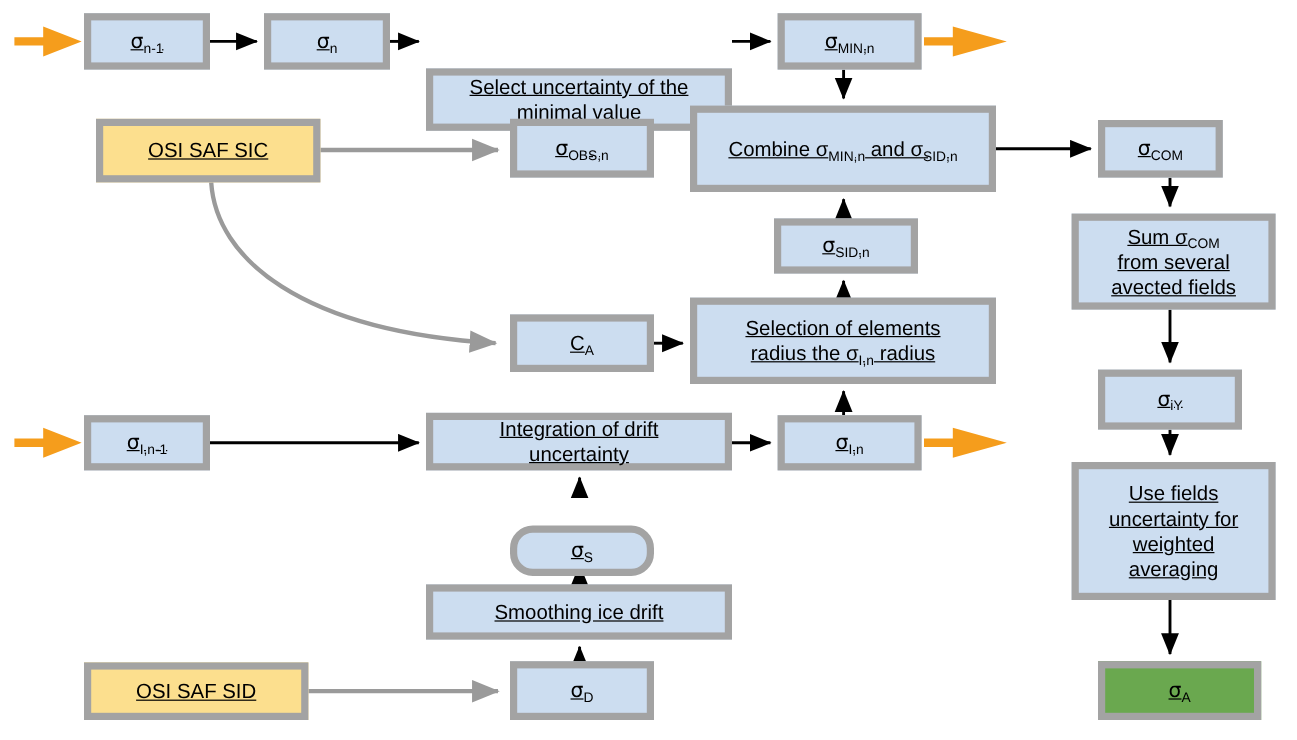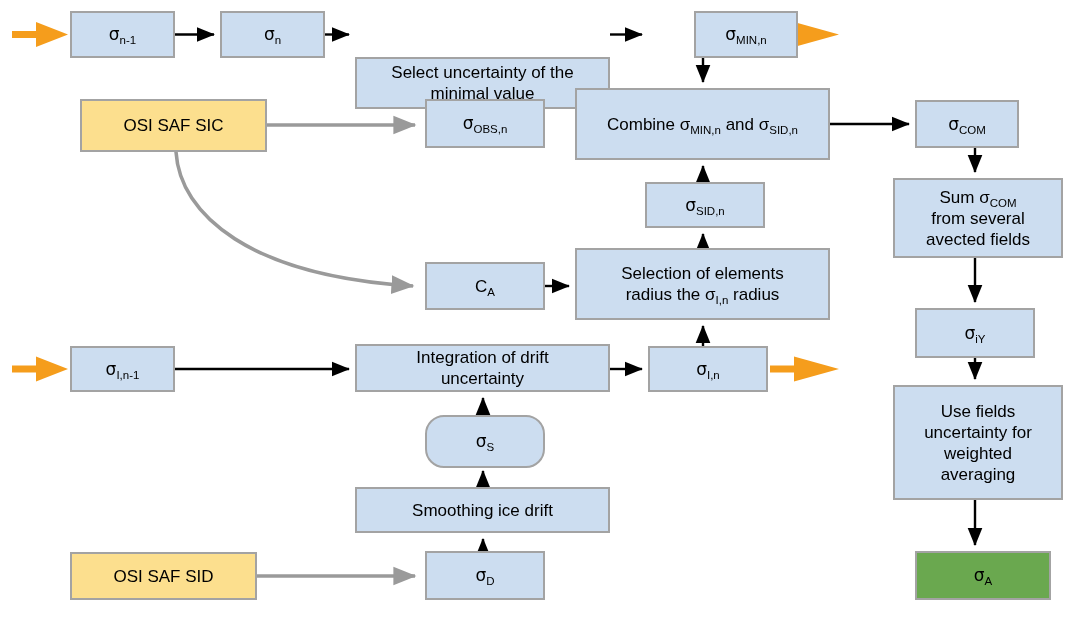--- a/index.html
+++ b/index.html
@@ -22,29 +22,30 @@
     position: absolute;
     left: 0;
     top: 0;
     width: 1081px;
     height: 617px;
     pointer-events: none;
   }
   .node {
     position: absolute;
     box-sizing: border-box;
-    border: 2px solid #a3a3a3;
+    border: 6px solid #a3a3a3;
     display: flex;
     align-items: center;
     text-align: center;
     font-size: 17px;
     line-height: 21px;
     color: #000000;
     padding: 1px 4px;
     white-space: nowrap;
+    text-decoration: underline;
   }
   .node.blue  { background: #ccddf0; }
   .node.yellow{ background: #fcdf8e; }
   .node.green { background: #6aa84f; }
   .node .txt {
     display: block;
     width: 100%;
   }
   .node.wrap { white-space: normal; }
   sub {
@@ -133,21 +134,21 @@
     <span class="txt"><span class="sig">σ</span><sub>n</sub></span>
   </div>
 
   <div class="node blue wrap" style="left:355px; top:10px; width:255px; height:52px;margin-top:47px;">
     <span class="txt">
       <span>Select uncertainty of the</span><br>
       <span>minimal value</span>
     </span>
   </div>
 
-  <div class="node blue" style="left:648px; top:11px; width:104px; height:47px;margin-left:46px;">
+  <div class="node blue" style="left:648px; top:11px; width:120px; height:47px;">
     <span class="txt"><span class="sig">σ</span><sub>MIN,n</sub></span>
   </div>
 
   <div class="node yellow" style="left:80px; top:99px; width:187px; height:53px;">
     <span class="txt">OSI SAF SIC</span>
   </div>
 
   <div class="node blue" style="left:425px; top:99px; width:120px; height:49px;">
     <span class="txt"><span class="sig">σ</span><sub>OBS,n</sub></span>
   </div>
@@ -197,21 +198,21 @@
     <span class="txt">
       <span>Integration of drift</span><br>
       <span>uncertainty</span>
     </span>
   </div>
 
   <div class="node blue" style="left:648px; top:346px; width:120px; height:46px;">
     <span class="txt"><span class="sig">σ</span><sub>I,n</sub></span>
   </div>
 
-  <div class="node blue" style="left:425px; top:415px; width:120px; height:53px;border-radius:19px;">
+  <div class="node blue" style="left:425px; top:438px; width:120px; height:42px;border-radius:19px;">
     <span class="txt"><span class="sig">σ</span><sub>S</sub></span>
   </div>
 
   <div class="node blue wrap" style="left:893px; top:385px; width:170px; height:115px;">
     <span class="txt">
       <span>Use fields</span><br>
       <span>uncertainty for</span><br>
       <span>weighted</span><br>
       <span>averaging</span>
     </span>

